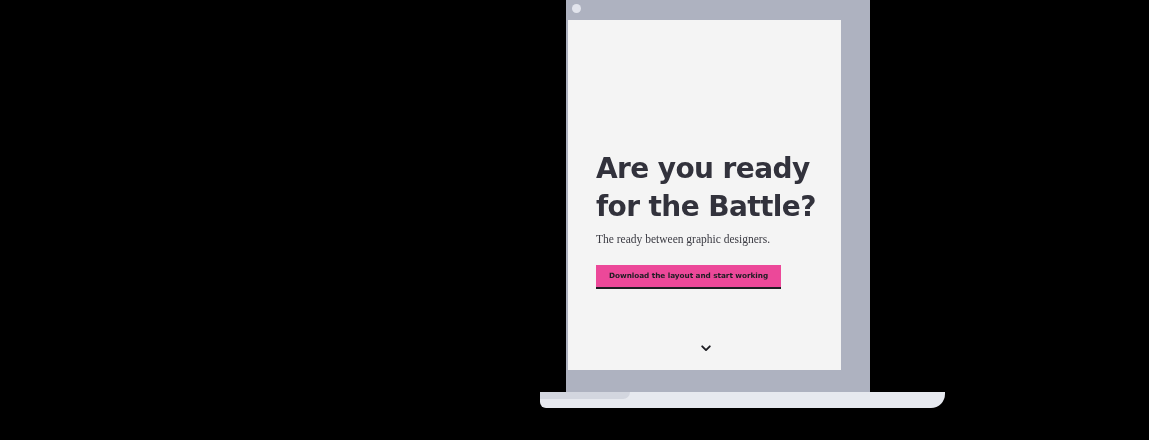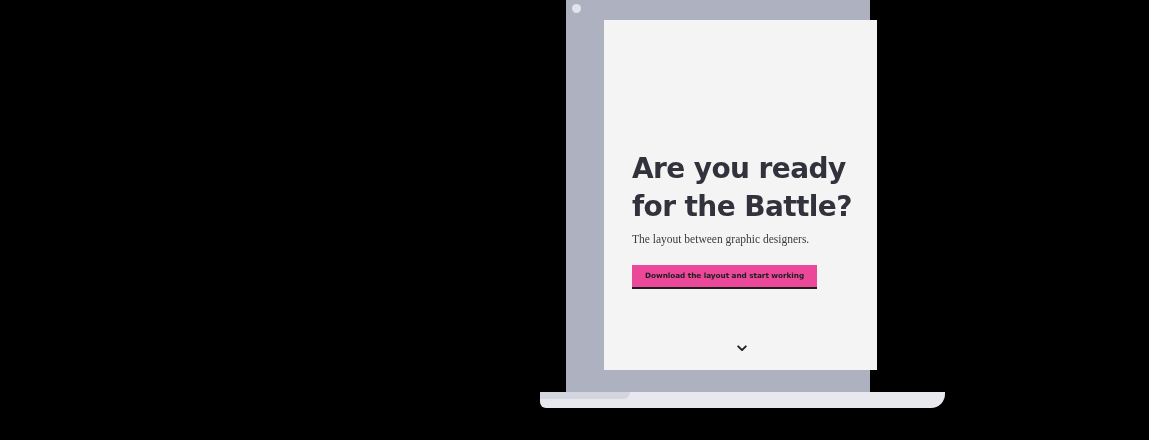--- a/index.html
+++ b/index.html
@@ -49,21 +49,21 @@
     top: 4px;
     width: 9px;
     height: 9px;
     border-radius: 50%;
     background: #e2e4ec;
   }
 
   
   .screen {
     position: absolute;
-    left: 604px;
+    left: 568px;
     top: 20px;
     width: 273px;
     height: 350px;
     background: #f4f4f4;
     overflow: hidden;
   }
 
   
   .lid-bottom {
     position: absolute;
@@ -179,21 +179,21 @@
 
     <div class="lid"></div>
     <div class="camera"></div>
 
     <div class="screen">
       <div class="page">
 
         <div class="content">
           <h1 class="headline">Are you ready for the Battle?</h1>
 
-          <p class="subtitle">The layout between graphic designers.</p>
+          <p class="subtitle">The ready between graphic designers.</p>
 
           <div class="cta-wrap">
             <button class="cta-button">Download the layout and start working</button>
             <div class="cta-underline"></div>
           </div>
         </div>
 
         <div class="scroll-chevron">
           <span>
             <svg width="14" height="14" viewBox="0 0 14 14" aria-hidden="true">

